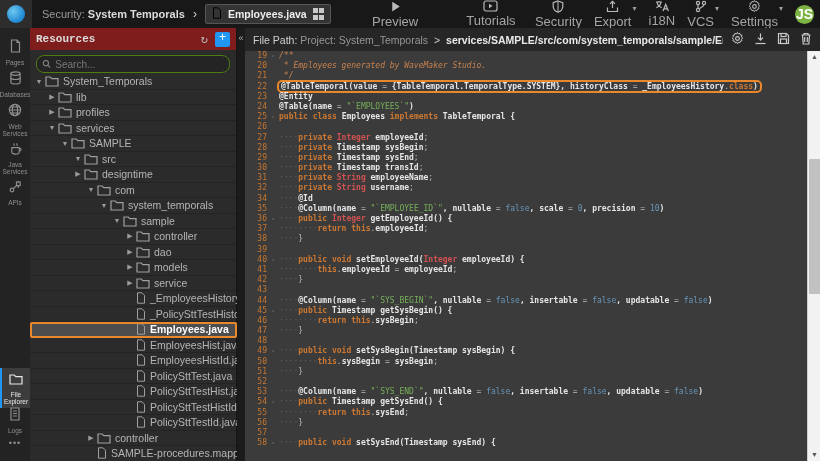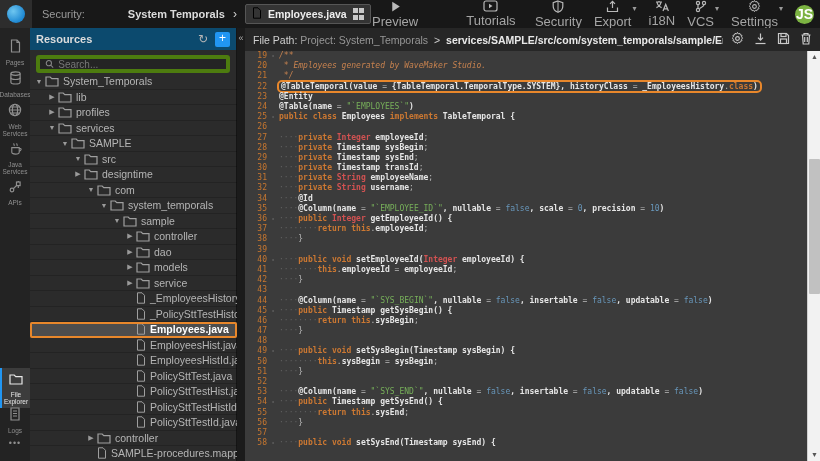--- a/index.html
+++ b/index.html
@@ -4,21 +4,21 @@
 <style>
   * { margin:0; padding:0; box-sizing:border-box; }
   html,body { width:820px; height:461px; overflow:hidden; background:#1b1b1b;
     font-family:"Liberation Sans","DejaVu Sans",sans-serif; }
 
   
   .topbar { position:absolute; left:0; top:0; width:820px; height:28px; background:#181818; display:flex; align-items:center; }
   .logo-box { width:32px; height:28px; background:#2d2d2d; display:flex; align-items:center; justify-content:center; }
   .logo-circle { width:18px; height:18px; border-radius:50%; background:radial-gradient(circle at 35% 35%, #6ec6f0, #1e88d2 70%); }
   .proj-label { margin-left:10px; font-size:11px; color:#9a9a9a; white-space:nowrap; }
-  .proj-label b { color:#dcdcdc; font-weight:bold;margin-left:40px; }
+  .proj-label b { color:#dcdcdc; font-weight:bold; }
   .tb-chevron { color:#cfcfcf; font-size:12px; margin:0 8px; }
   .file-tab { height:20px; background:#343434; border:1px solid #565656; border-radius:2px; display:flex; align-items:center; padding:0 6px; gap:6px; }
   .file-tab .fname { font-size:10.5px; font-weight:bold; color:#eee; }
   .grid-icon { display:grid; grid-template-columns:5px 5px; grid-template-rows:5px 5px; gap:1.5px; }
   .grid-icon i { background:#c9c9c9; }
   .tb-btn { display:flex; flex-direction:column; align-items:center; justify-content:center; color:#b9b9b9; gap:1px; cursor:pointer; }
   .tb-btn .lbl { font-size:13px; color:#a5a5a5; }
   .tb-btn svg { display:block; }
   .tb-center { position:absolute; left:372px; top:0; height:28px; display:flex; gap:48px; align-items:center; }
   .tb-right { position:absolute; right:6px; top:0; height:28px; display:flex; gap:12px; align-items:center; }
@@ -28,26 +28,26 @@
 
   
   .rail { position:absolute; left:0; top:28px; width:30px; height:433px; background:#232323; }
   .rail-item { position:absolute; left:0; width:30px; display:flex; flex-direction:column; align-items:center; gap:2px; color:#8f8f8f; cursor:pointer; padding:3px 0; }
   .rail-item .rlbl { font-size:6.5px; text-align:center; line-height:7px; }
   .rail-item.active { background:#3c3c3c; color:#e8e8e8; border-left:2px solid #2196F3; }
   .rail-more { position:absolute; left:0; width:30px; text-align:center; color:#8f8f8f; font-size:9px; letter-spacing:1px; }
 
   
   .panel { position:absolute; left:30px; top:28px; width:207px; height:433px; background:#2b2b2b; border-right:1px solid #151515; }
-  .panel-header { height:22px; display:flex; align-items:center; padding:0 6px; background:#0c4a6e; }
+  .panel-header { height:22px; display:flex; align-items:center; padding:0 6px; background:#7f1d1d;font-family:Liberation Mono, monospace; }
   .panel-title { font-size:11px; font-weight:bold; color:#dcdcdc; flex:1; }
   .refresh-btn { color:#b5b5b5; font-size:12px; margin-right:7px; cursor:pointer; }
   .plus-btn { width:15px; height:15px; background:#2196F3; color:#fff; border-radius:2px; font-size:12px; line-height:13px; text-align:center; cursor:pointer; }
   .search-wrap { padding:5px 6px; }
-  .search-box { height:18px; background:#242424; border:4px solid #4d7c0f; border-radius:3px; display:flex; align-items:center; padding:0 5px; gap:4px; }
+  .search-box { height:18px; background:#242424; border:1px solid #4d7c0f; border-radius:8px; display:flex; align-items:center; padding:0 5px; gap:4px; }
   .search-box input { background:transparent; border:none; outline:none; color:#bbb; font-size:10px; width:100%; }
   .search-box input::placeholder { color:#777; }
 
   .tree { position:absolute; left:0; top:46px; width:207px; bottom:0; overflow:hidden; }
   .trow { height:15.5px; display:flex; align-items:center; font-size:10.5px; color:#b5b5b5; white-space:nowrap; border-bottom:1px solid rgba(0,0,0,0.18); cursor:pointer; }
   .trow .arrow { width:10px; font-size:7px; color:#9a9a9a; text-align:center; flex:none; }
   .trow .ticon { flex:none; margin:0 4px 0 1px; color:#9f9f9f; display:flex; }
   .trow.selected { background:#4d4d4d; outline:2px solid #E8872B; outline-offset:-2px; border-radius:2px; color:#fff; font-weight:bold; }
 
   

